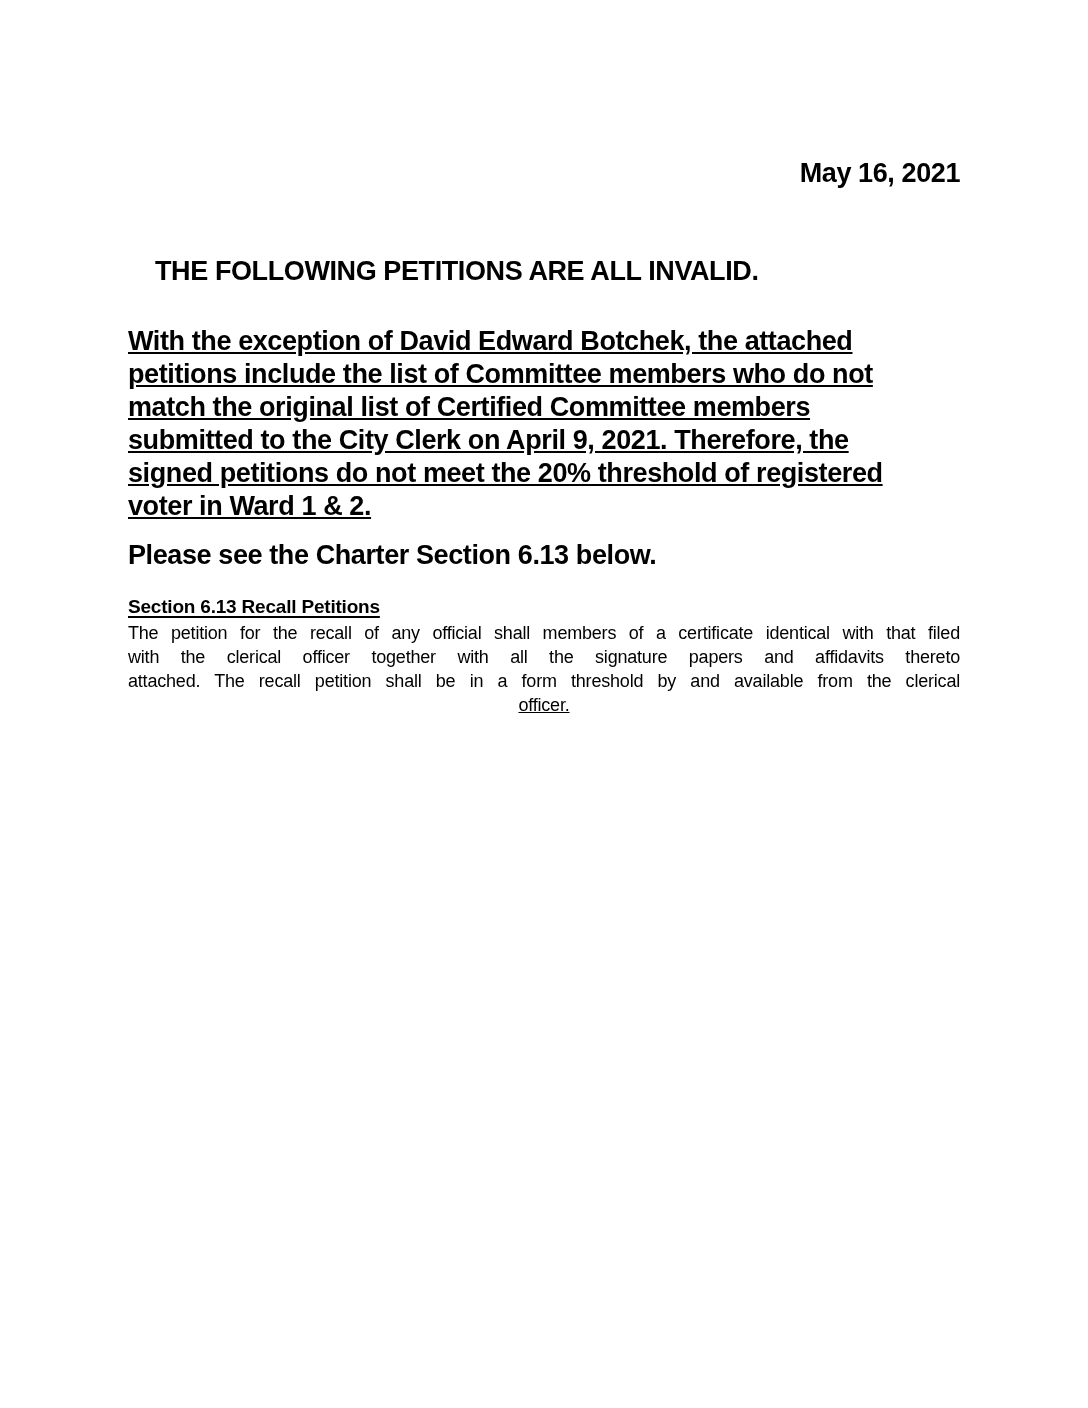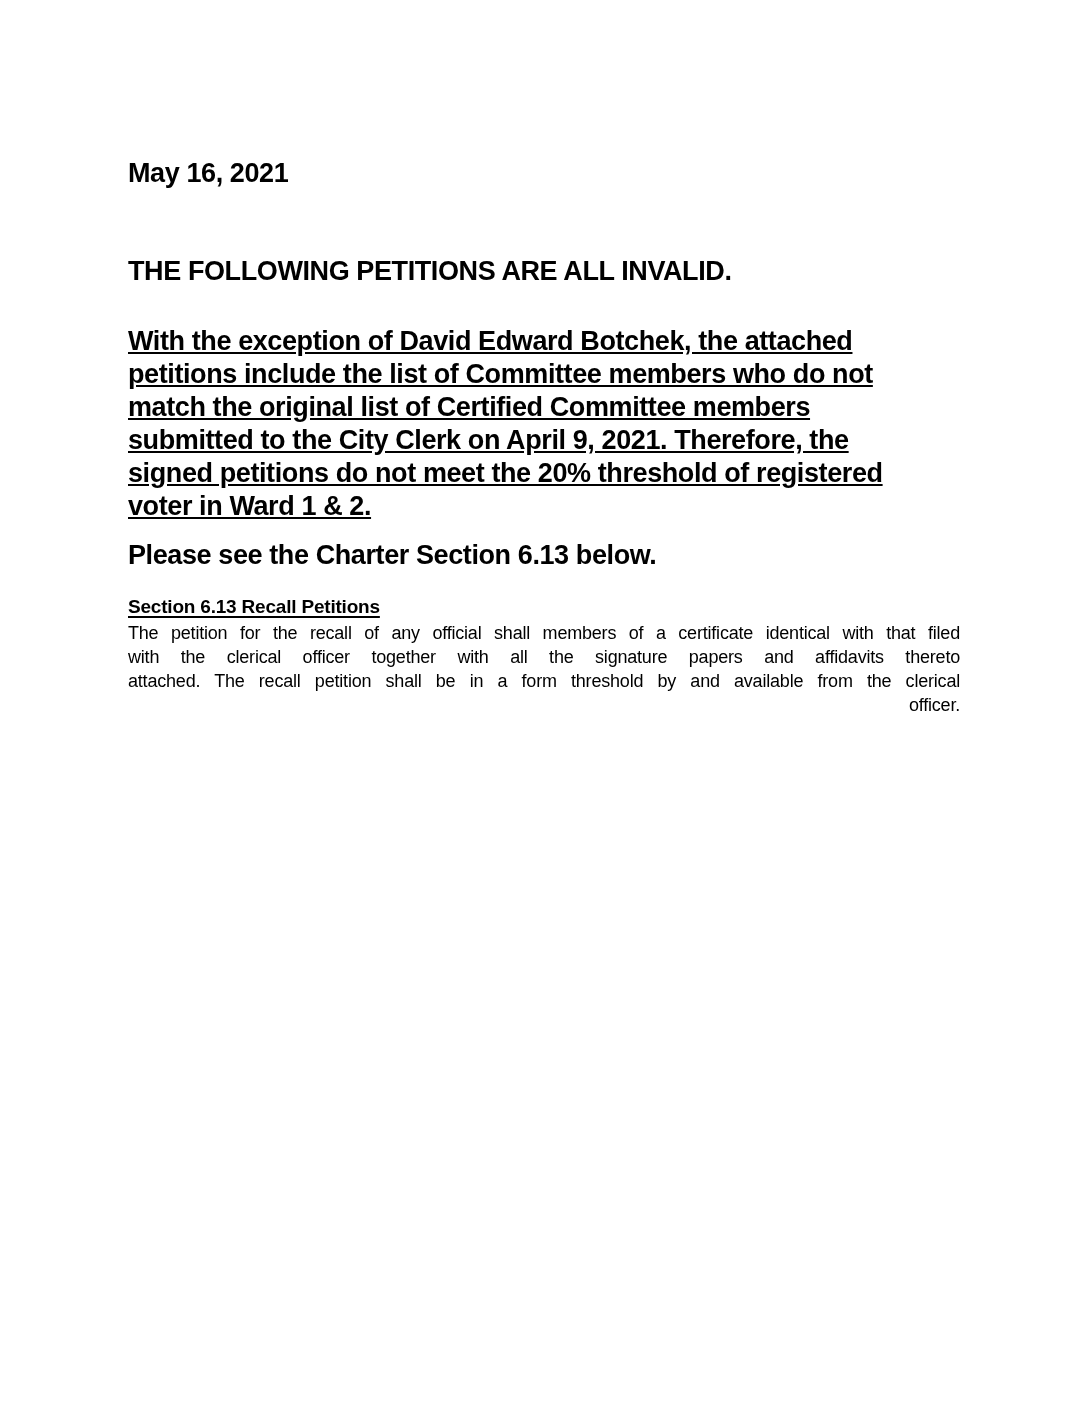--- a/index.html
+++ b/index.html
@@ -23,22 +23,22 @@
     width: 832px;
   }
   
   .big {
     font-weight: bold;
     font-size: 27px;
     line-height: 33px;
     letter-spacing: -0.4px;
     white-space: pre;       
   }
-  .date-line   { margin-top: 157px; }
-  .headline    { margin-top: 65px; }
+  .date-line   { margin-top: 157px; text-align: right; }
+  .headline    { margin-top: 65px; margin-left: 27px; }
   .para-1      { margin-top: 37px; text-decoration: underline; }
   .para-2      { margin-top: 29px; }
   .para-3      { margin-top: 16px; }
   
   .section-heading {
     margin-top: 23px;
     font-size: 19px;
     font-weight: bold;
     line-height: 24px;
     letter-spacing: -0.2px;
@@ -51,21 +51,22 @@
     font-size: 18px;
     font-weight: normal;
     line-height: 24px;
     letter-spacing: -0.2px;
   }
   .jline {
     text-align: justify;
     text-align-last: justify;  
   }
   .jlast {
-    text-align: right;
+    text-align: center;
+    text-decoration: underline;
   }
 </style>
 </head>
 <body>
 
 <div class="page">
   <div class="content">
 
     <div class="big date-line">May 16, 2021</div>
 

